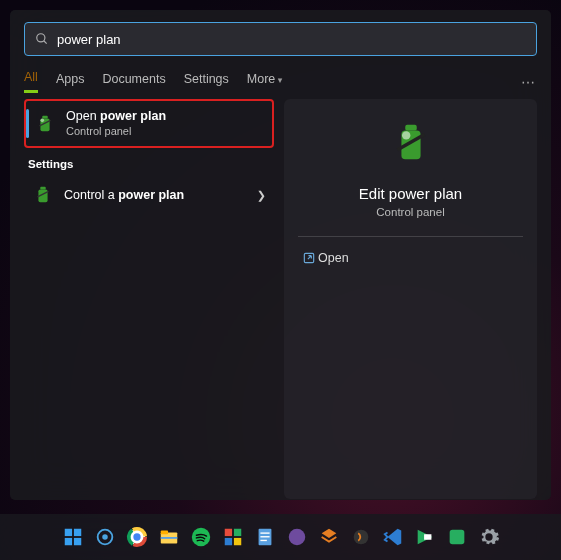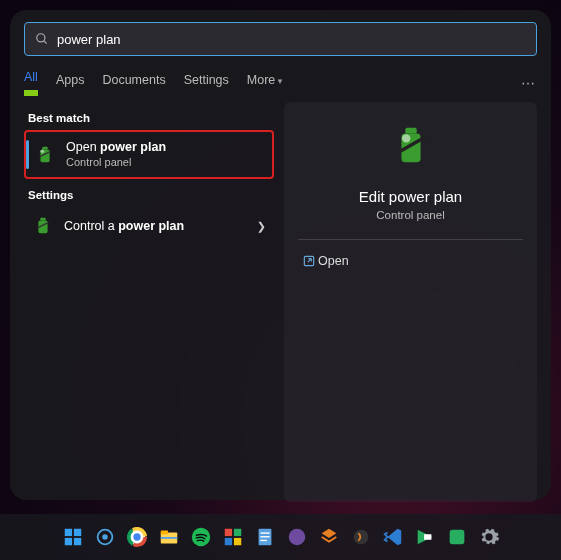--- a/index.html
+++ b/index.html
@@ -9,21 +9,21 @@
     background: radial-gradient(circle at 70% 75%, #4a1028 0%, #1a0818 40%, #0a0510 80%);
     overflow: hidden;
     position: relative;
     color: #fff;
   }
   .search-panel {
     position: absolute;
     top: 10px; left: 10px; right: 10px;
     height: 490px;
     background: rgba(25, 25, 30, 0.90);
-    border-radius: 16px;
+    border-radius: 5px;
     padding: 12px 14px;
     backdrop-filter: blur(20px);
   }
   .search-box {
     display: flex;
     align-items: center;
     height: 34px;
     background: #2a2a30;
     border: 1px solid #4aa3e0;
     border-radius: 4px;
@@ -41,21 +41,21 @@
   @keyframes blink { 50% { opacity:0; } }
   .tabs {
     display: flex;
     align-items: center;
     margin-top: 14px;
     gap: 18px;
     font-size: 12.5px;
     color: #bbb;
   }
   .tab { cursor: pointer; padding-bottom:6px; }
-  .tab.active { color:#3b82f6; border-bottom: 6px solid #84cc16; }
+  .tab.active { color:#a16207; border-bottom: 3px solid #84cc16; }
   .tab.more::after { content:" \25BE"; font-size:9px; opacity:.8;}
   .dots { margin-left:auto; font-size:14px; letter-spacing:2px; color:#aaa; cursor:pointer; }
   .columns { display:flex; gap:10px; margin-top:6px; height:400px; }
   .leftcol { flex: 0 0 250px; }
   .rightcol { flex: 1; background: rgba(50,50,58,0.35); border-radius:6px; padding:18px 14px; }
   .section-label { font-size:11.5px; font-weight:600; color:#fff; margin:10px 0 6px 4px; }
   .result {
     display:flex; align-items:center;
     padding:8px 8px;
     border-radius:4px;
@@ -108,21 +108,20 @@
     <div class="tab active">All</div>
     <div class="tab">Apps</div>
     <div class="tab">Documents</div>
     <div class="tab">Settings</div>
     <div class="tab more">More</div>
     <div class="dots">⋯</div>
   </div>
 
   <div class="columns">
     <div class="leftcol">
-      <div class="section-label">Best match</div>
 
       <div class="result highlighted">
         <span class="bluebar"></span>
         <span class="ricon">
           <svg viewBox="0 0 24 24">
               <rect x="7" y="6" width="10" height="14" rx="2" fill="#3a9b2e"></rect>
               <rect x="9" y="3" width="6" height="3" rx="1" fill="#3a9b2e"></rect>
               <path d="M6 14 L18 8" stroke="#333" stroke-width="1.5"></path>
               <circle cx="9" cy="8" r="2" fill="#fff" opacity=".5"></circle>
             </svg>

